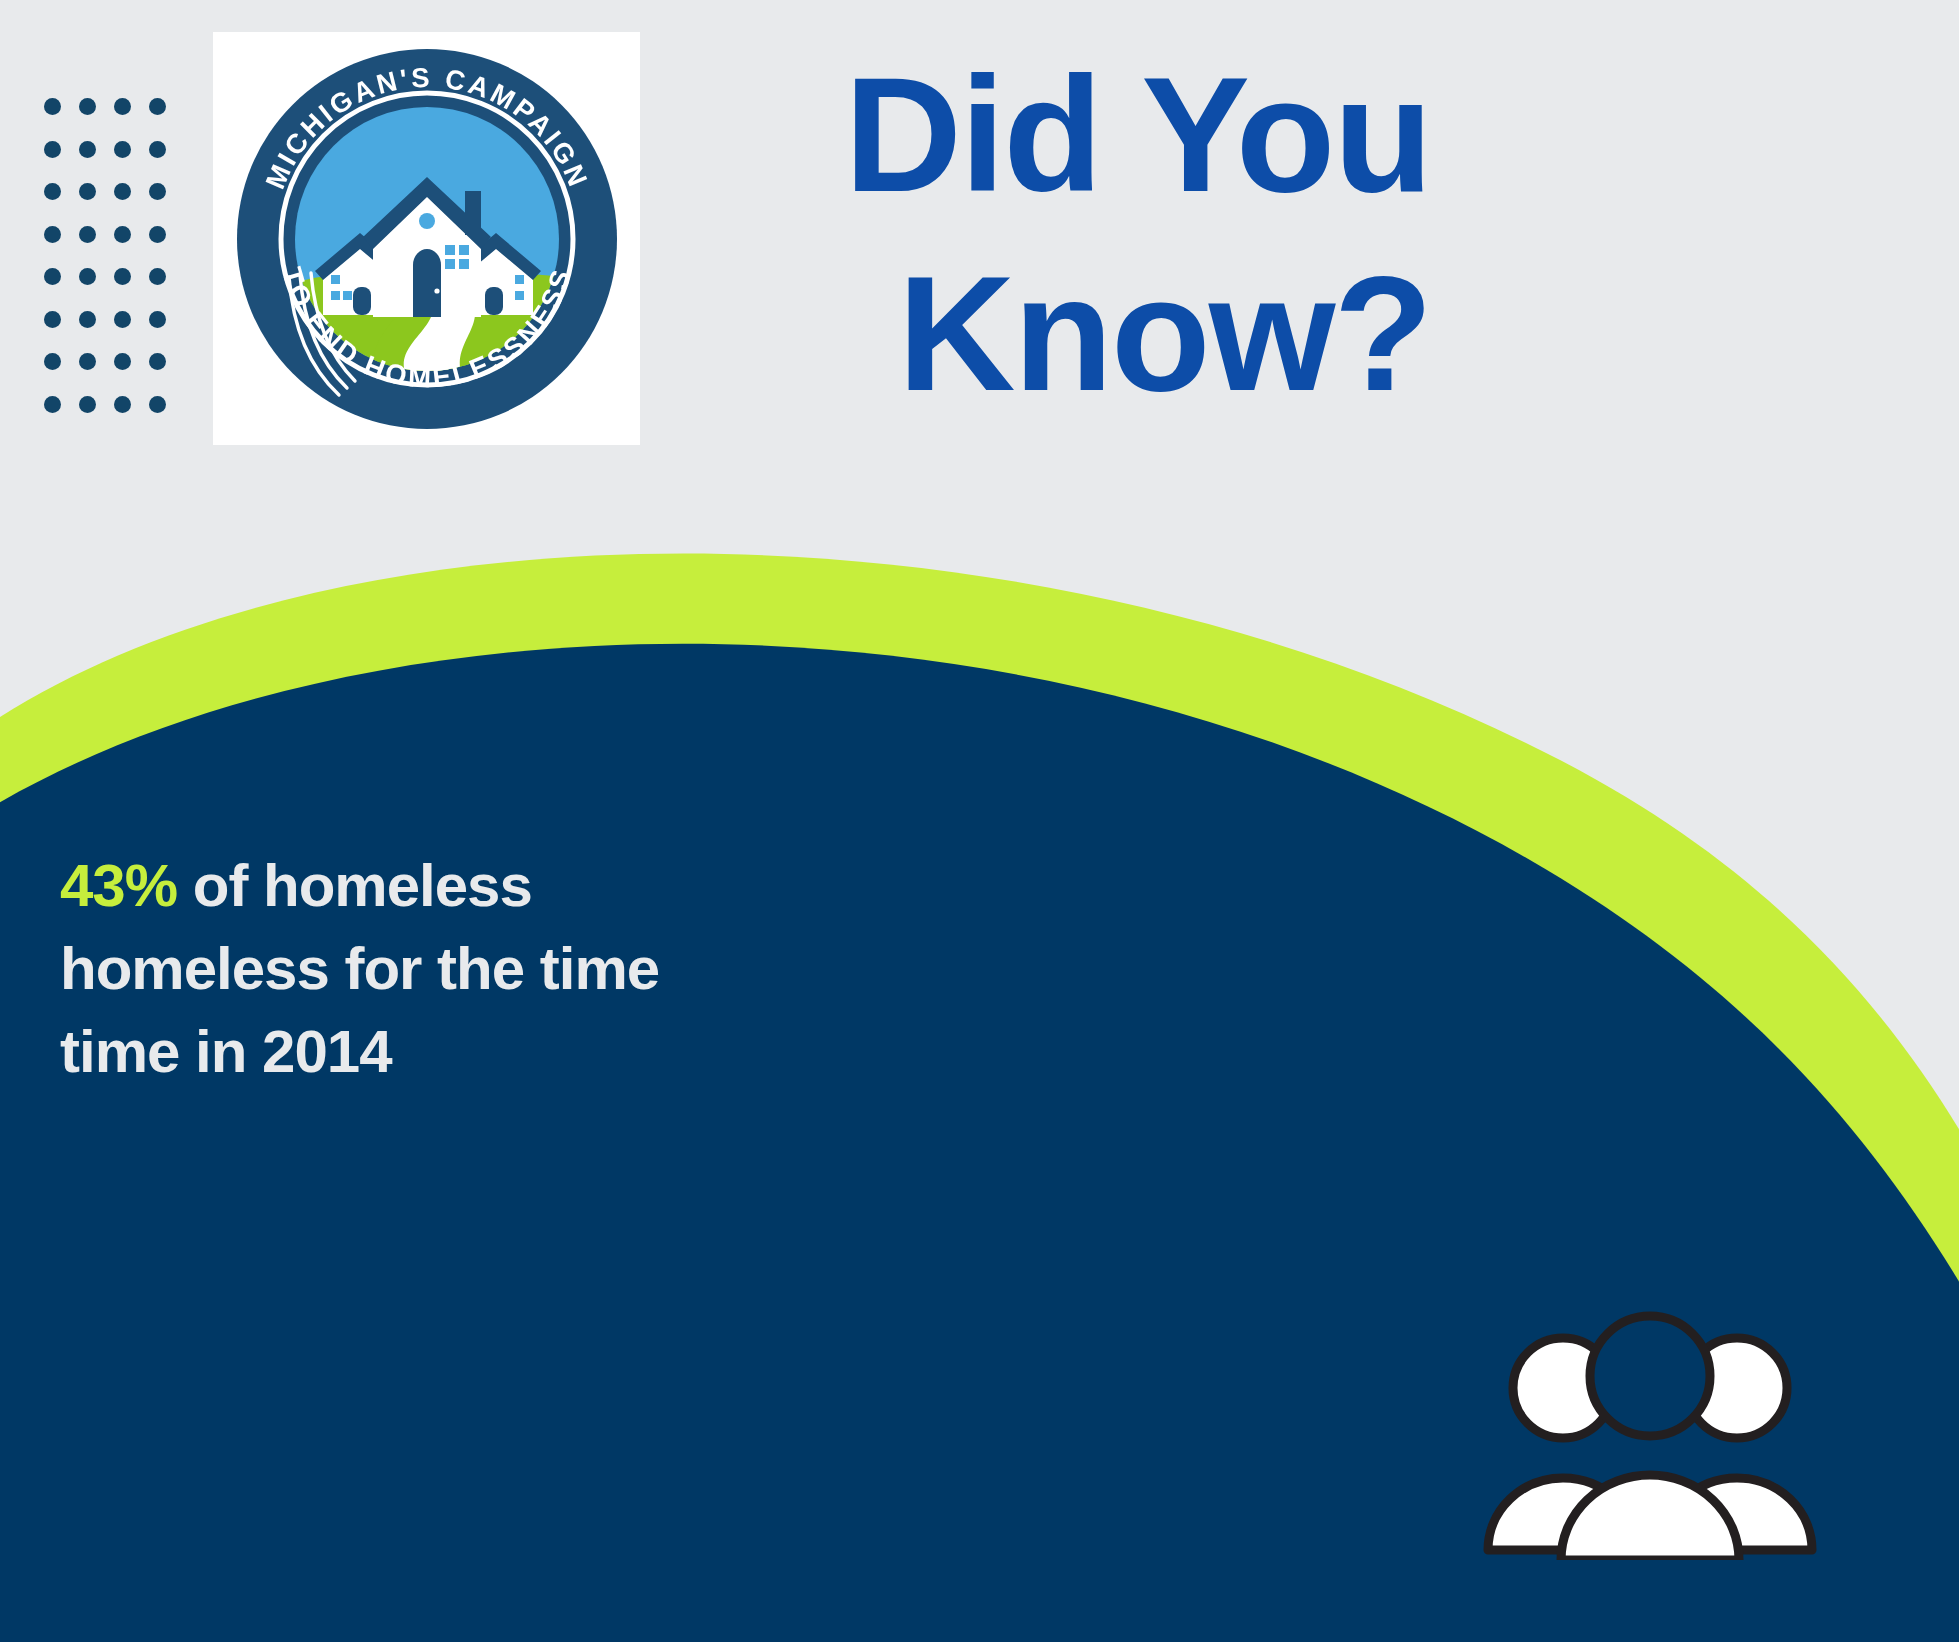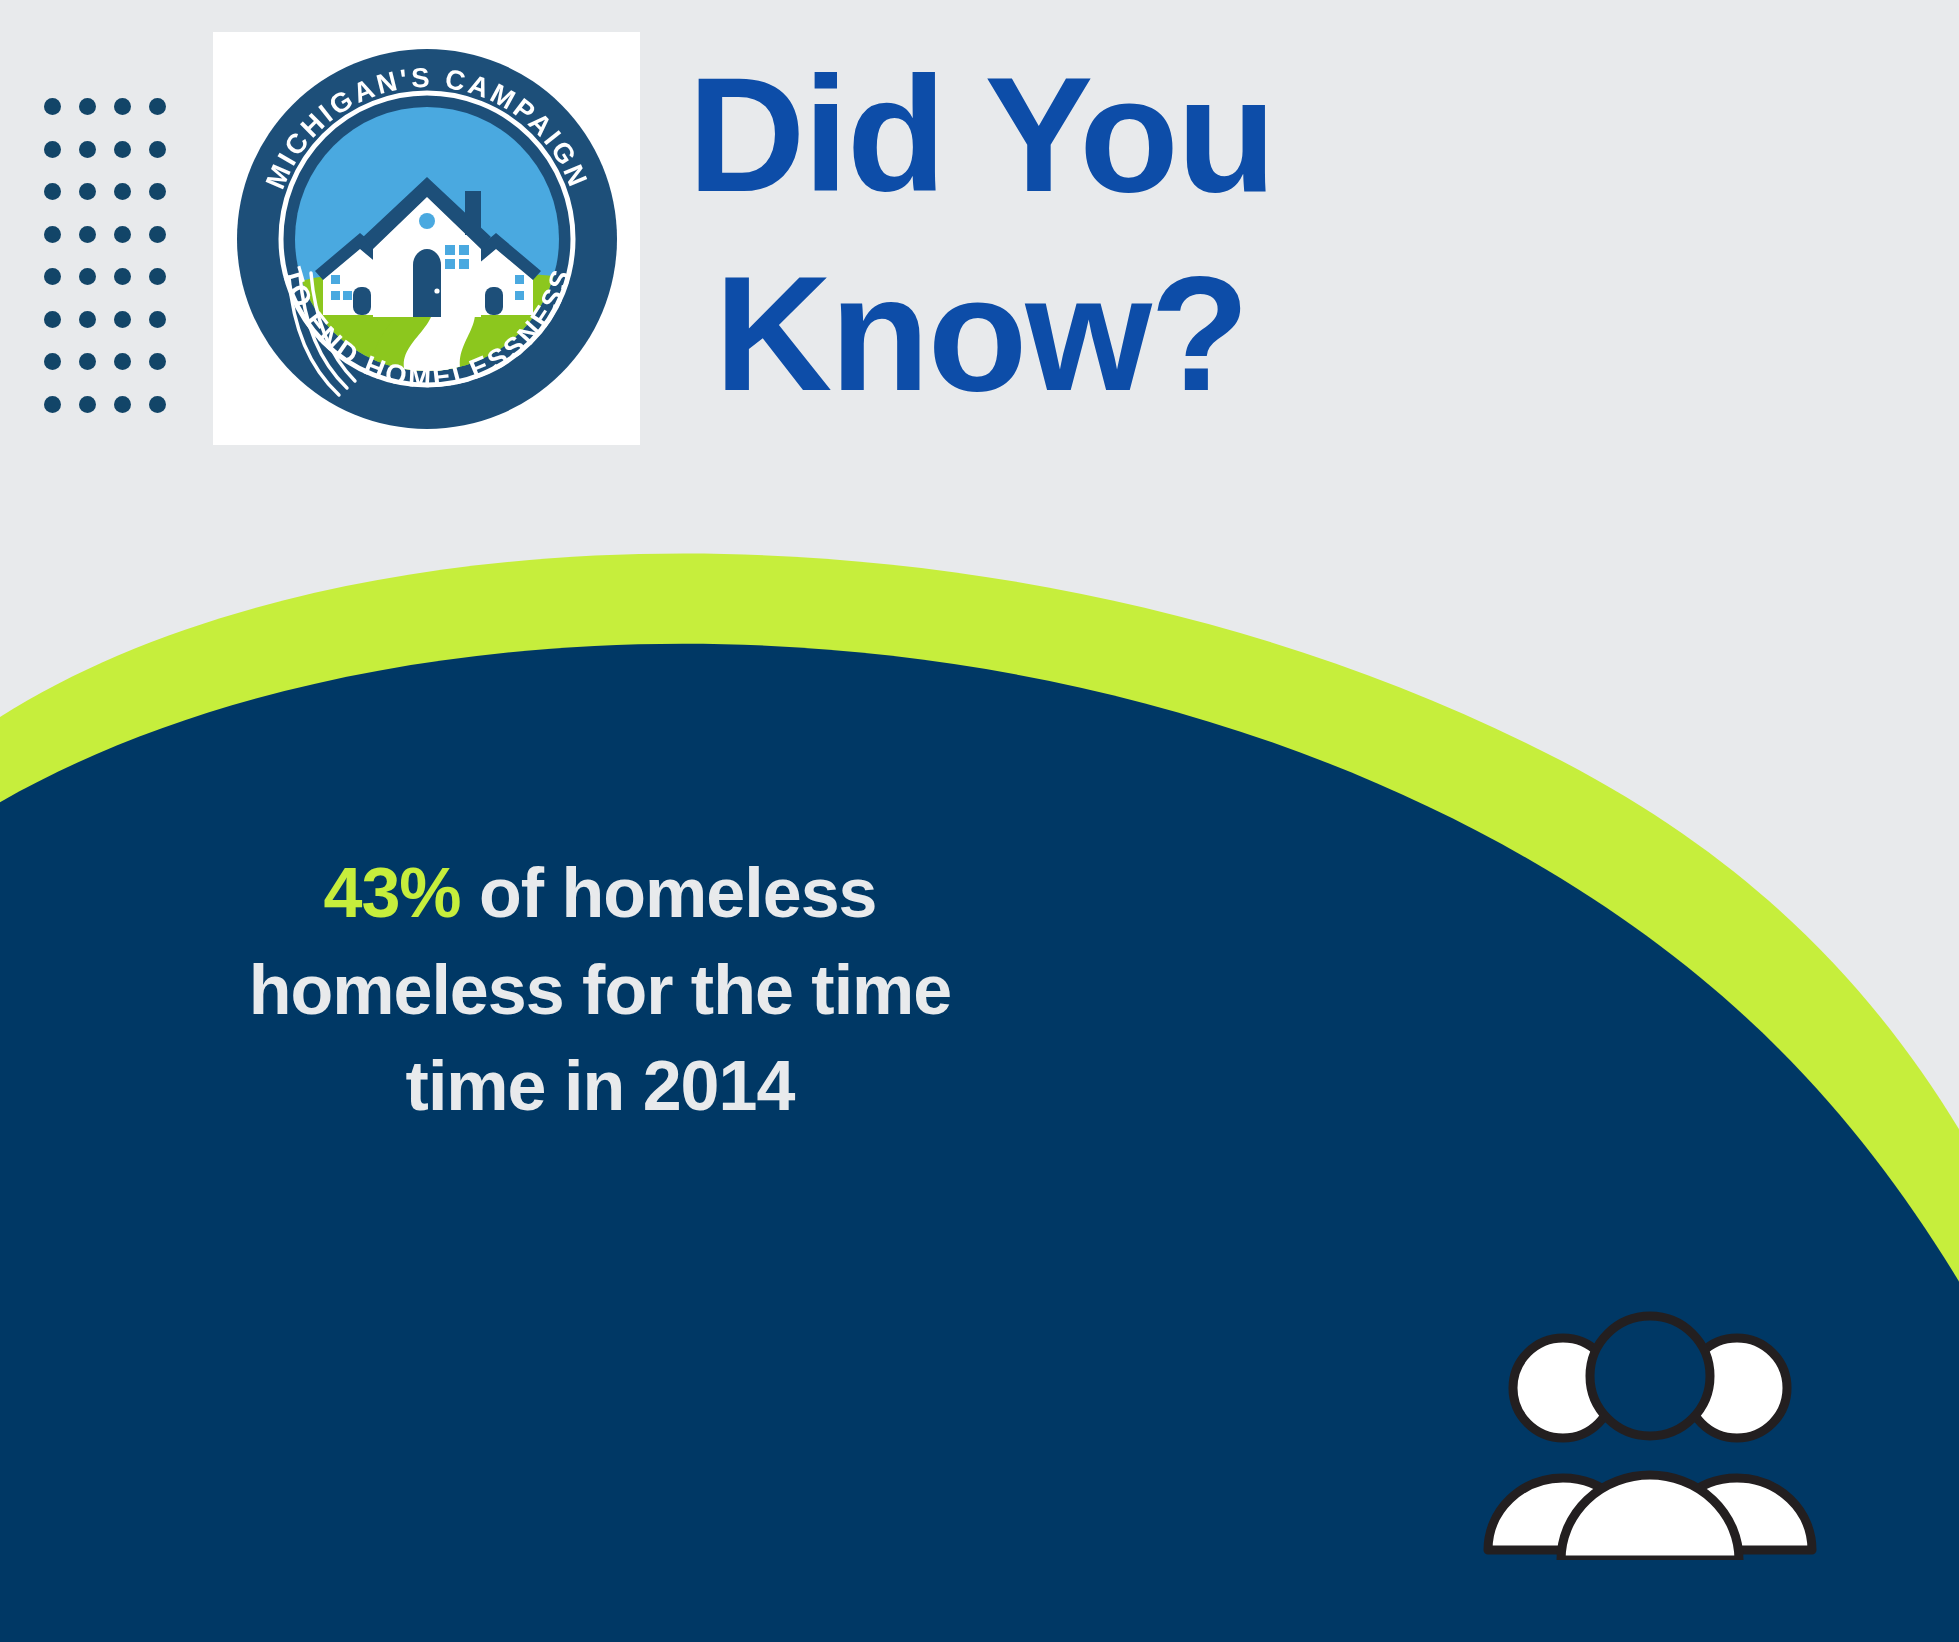--- a/index.html
+++ b/index.html
@@ -57,21 +57,21 @@
     height: 400px;
     display: block;
   }
 
   
   #headline {
     position: absolute;
     right: 528px;
     top: 36px;
     width: 900px;
-    text-align: center;
+    text-align: right;
     color: #0d4da8;
     font-size: 163px;
     line-height: 1.22;
     font-weight: 700;
     letter-spacing: -2px;
     z-index: 6;
   }
   #headline .hl-line { display: block; white-space: nowrap; }
 
   
@@ -83,23 +83,23 @@
     height: 1642px;
     z-index: 1;
   }
 
   
   #stat-block {
     position: absolute;
     left: 60px;
     top: 845px;
     width: 1080px;
-    text-align: center;
+    text-align: left;
     color: #e8eaec;
-    font-size: 70px;
+    font-size: 60px;
     line-height: 1.38;
     font-weight: 700;
     letter-spacing: -1px;
     z-index: 6;
   }
   #stat-block .st-line { display: block; white-space: nowrap; }
   #stat-block .pct { color: #c6ee3c; }
 
   
   #people-icon {

